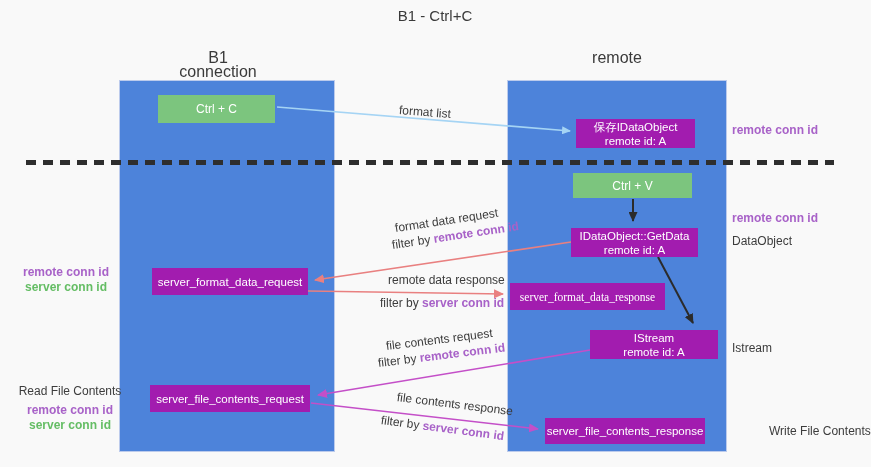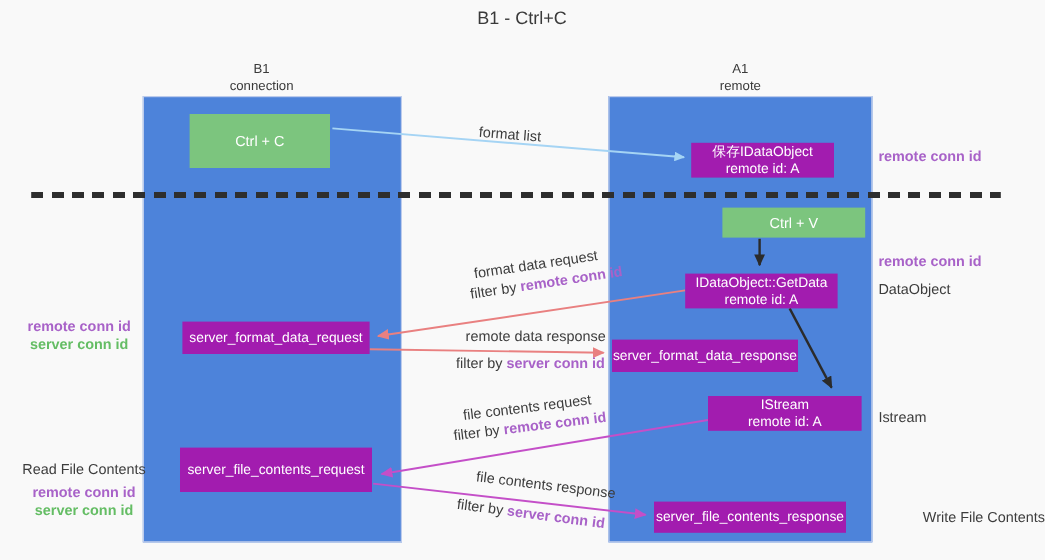--- a/index.html
+++ b/index.html
@@ -16,21 +16,21 @@
     color:#3c3c3c;
     padding-left:32px;
   }
   .abs{position:absolute;}
   .title{
     left:300px;top:6px;width:270px;
     text-align:center;
     font-size:15px;line-height:19px;color:#3a3a3a;
   }
   .lane-header{
-    text-align:center;font-size:11px;line-height:14px;color:#3a3a3a;
+    text-align:center;font-size:16px;line-height:14px;color:#3a3a3a;
   }
   .lane{
     background:#4d83da;
     border:1px solid #bccbec;
     box-sizing:border-box;
   }
   .node{
     box-sizing:border-box;
     display:flex;flex-direction:column;
     align-items:center;justify-content:center;
@@ -64,21 +64,20 @@
 
   <div class="abs title">
     <div>B1 - Ctrl+C</div>
   </div>
 
   <div class="abs lane-header" style="left:158px;top:51px;width:120px;">
     <div>B1</div>
     <div>connection</div>
   </div>
   <div class="abs lane-header" style="left:557px;top:51px;width:120px;">
-    <div>A1</div>
     <div>remote</div>
   </div>
 
   <div class="abs lane" style="left:119px;top:80px;width:216px;height:372px;"></div>
   <div class="abs lane" style="left:507px;top:80px;width:220px;height:372px;"></div>
 
   <div class="abs dashed-line"></div>
 
   <svg class="abs arrows" width="871" height="467" viewBox="0 0 871 467">
     <defs>
@@ -97,45 +96,45 @@
     </defs>
     <line x1="277" y1="107" x2="570" y2="131" stroke="#a5d4f4" stroke-width="1.6" marker-end="url(#mBlue)"></line>
     <line x1="633" y1="199" x2="633" y2="221" stroke="#2b2b2b" stroke-width="2" marker-end="url(#mBlack)"></line>
     <line x1="658" y1="257" x2="693" y2="323" stroke="#2b2b2b" stroke-width="2" marker-end="url(#mBlack)"></line>
     <line x1="571" y1="242" x2="315" y2="280" stroke="#e98080" stroke-width="1.6" marker-end="url(#mSalmon)"></line>
     <line x1="308" y1="291" x2="503" y2="294" stroke="#e98080" stroke-width="1.6" marker-end="url(#mSalmon)"></line>
     <line x1="590" y1="350" x2="318" y2="395" stroke="#c44fc8" stroke-width="1.6" marker-end="url(#mMagenta)"></line>
     <line x1="311" y1="403" x2="538" y2="429" stroke="#c44fc8" stroke-width="1.6" marker-end="url(#mMagenta)"></line>
   </svg>
 
-  <div class="abs node green" style="left:158px;top:95px;width:117px;height:45px;font-size:12px;">
+  <div class="abs node green" style="left:158px;top:95px;width:117px;height:28px;font-size:12px;">
     <div>Ctrl + C</div>
   </div>
-  <div class="abs node green" style="left:602px;top:173px;width:119px;height:25px;font-size:12px;text-align:right;">
+  <div class="abs node green" style="left:573px;top:173px;width:119px;height:25px;font-size:12px;text-align:right;">
     <div>Ctrl + V</div>
   </div>
   <div class="abs node orange" style="left:576px;top:119px;width:119px;height:29px;">
     <div>保存IDataObject</div>
     <div>remote id: A</div>
   </div>
   <div class="abs node orange" style="left:571px;top:228px;width:127px;height:29px;">
     <div>IDataObject::GetData</div>
     <div>remote id: A</div>
   </div>
   <div class="abs node orange" style="left:152px;top:268px;width:156px;height:27px;">
     <div>server_format_data_request</div>
   </div>
-  <div class="abs node orange" style="left:510px;top:283px;width:155px;height:27px;">
+  <div class="abs node orange" style="left:510px;top:283px;width:155px;height:27px;font-family:Liberation Serif, serif;">
     <div>server_format_data_response</div>
   </div>
   <div class="abs node orange" style="left:590px;top:330px;width:128px;height:29px;">
     <div>IStream</div>
     <div>remote id: A</div>
   </div>
-  <div class="abs node orange" style="left:150px;top:373px;width:160px;height:37px;">
+  <div class="abs node orange" style="left:150px;top:385px;width:160px;height:27px;">
     <div>server_file_contents_request</div>
   </div>
   <div class="abs node orange" style="left:545px;top:418px;width:160px;height:26px;">
     <div>server_file_contents_response</div>
   </div>
 
   <div class="abs edge-label" style="left:399px;top:103px;transform:rotate(4.5deg);">format list</div>
 
   <div class="abs edge-label" style="left:395px;top:221px;transform:rotate(-8.5deg);">format data request</div>
   <div class="abs edge-label" style="left:392px;top:238px;transform:rotate(-8.5deg);">

